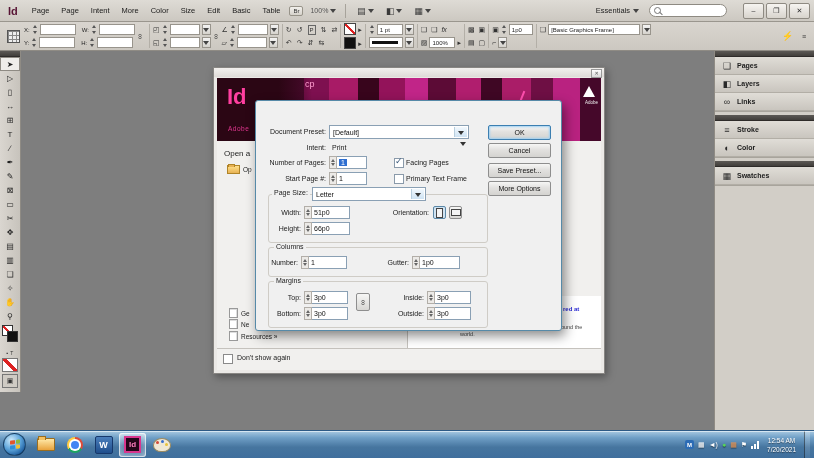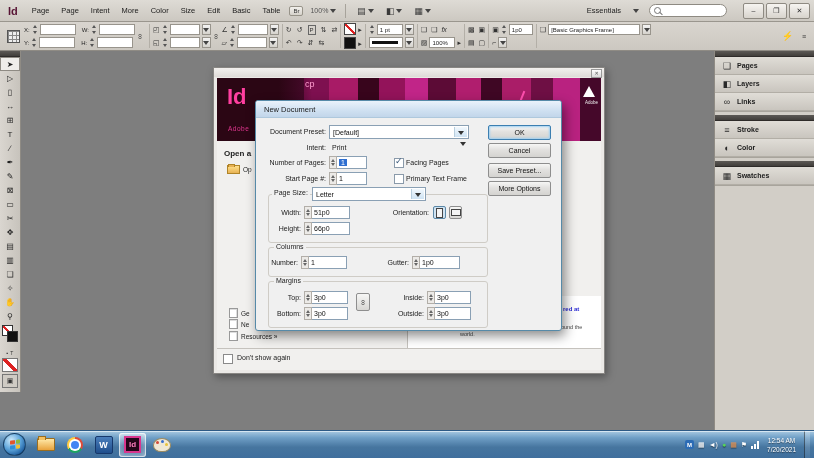--- a/index.html
+++ b/index.html
@@ -12,21 +12,21 @@
     background:linear-gradient(#dedbd5,#ccc8c1);border-bottom:1px solid #9a968e;
     display:flex;align-items:center;box-sizing:border-box;padding:0 4px}
   #menubar .logo{font-weight:bold;font-size:11px;color:#571334;margin:0 8px 0 4px}
   .menu-item{font-size:7.5px;color:#1a1a1a;padding:0 6px}
   .mini-btn{font-size:6px;color:#333;border:1px solid #979389;background:linear-gradient(#f2f0ec,#d6d2cb);
     padding:1px 3px;border-radius:2px;margin:0 3px}
   .zoom-dd{font-size:7px;color:#555;margin:0 4px;display:flex;align-items:center;gap:2px}
   .caret{width:0;height:0;border:3px solid transparent;border-top:4px solid #444;margin-top:4px}
   .vsep-m{width:1px;height:14px;background:#a7a39b;margin:0 5px}
   .icon-dd{display:flex;align-items:center;gap:2px;margin:0 6px;font-size:9px;color:#3a3a3a}
-  .ws-dd{font-size:7.5px;color:#222;display:flex;align-items:center;gap:12px;margin-right:10px}
+  .ws-dd{font-size:7.5px;color:#222;display:flex;align-items:center;gap:3px;margin-right:10px}
   .searchbox{width:78px;height:13px;background:#fff;border:1px solid #8e8a82;border-radius:7px;
     display:flex;align-items:center;padding-left:4px;box-sizing:border-box;margin-right:14px}
   .mag{width:5px;height:5px;border:1px solid #777;border-radius:50%;position:relative}
   .mag:after{content:"";position:absolute;width:4px;height:1px;background:#777;left:4px;top:5px;transform:rotate(45deg)}
   .winbtn{width:19px;height:14px;border:1px solid #8e8a82;background:linear-gradient(#f6f4f1,#d8d4cd);
     font-size:7px;color:#333;display:flex;align-items:center;justify-content:center;margin-left:2px;border-radius:2px}
 
   
   #ctrlbar{position:absolute;left:0;top:22px;width:814px;height:29px;
     background:linear-gradient(#d9d5cf,#ccc8c1);border-bottom:1px solid #8f8b84;
@@ -84,21 +84,21 @@
   #tiles{position:absolute;left:55px;top:0;right:0;bottom:0;display:flex}
   #tiles div{height:100%}
   .bannerL{position:absolute;left:0;top:0;bottom:0;width:95px;background:linear-gradient(90deg,#2b0614 65%,rgba(43,6,20,0));z-index:2}
   #bid{position:absolute;left:10px;top:6px;font-size:22px;font-weight:bold;color:#ff3fa0;z-index:3}
   #badobe{position:absolute;left:11px;top:47px;font-size:6.5px;color:#e0368f;z-index:3;letter-spacing:.5px}
   #bcp{position:absolute;left:88px;top:1px;font-size:9px;font-weight:normal;color:#ff9ed0;z-index:3}
   #bslash{position:absolute;left:300px;top:12px;width:2px;height:34px;background:#ff4fae;transform:rotate(22deg);z-index:3}
   #balogo{position:absolute;right:6px;top:8px;width:0;height:0;border-left:6px solid transparent;border-right:6px solid transparent;border-bottom:11px solid #fff;z-index:3}
   #basmall{position:absolute;right:3px;top:22px;font-size:4.5px;color:#eee;z-index:3}
   #wcontent{position:absolute;left:3px;top:73px;right:3px;bottom:3px;background:#f1f0ee}
-  .wheading{position:absolute;left:7px;top:8px;font-size:8px;font-weight:bold;color:#222}
+  .wheading{position:absolute;left:7px;top:8px;font-size:8px;font-weight:normal;color:#222}
   .folder{width:11px;height:7px;background:linear-gradient(#ffe08a,#e8b253);border:1px solid #b08428;position:relative}
   .folder:before{content:"";position:absolute;left:0;top:-2px;width:5px;height:2px;background:#e8b253;border:1px solid #b08428;border-bottom:none}
   .witem{position:absolute;display:flex;align-items:center;gap:3px;font-size:6.5px;color:#222}
   .pageic{width:7px;height:8px;background:#fff;border:1px solid #999;box-shadow:inset -1px 1px 0 #ddd}
   #wdivider{position:absolute;left:190px;top:155px;width:1px;height:52px;background:#c5c2bd}
   #wrightcell{position:absolute;left:191px;top:155px;right:0;height:52px;background:#ffffff}
   #wlink{position:absolute;left:346px;top:165px;font-size:6px;font-weight:bold;color:#2a2ad4}
   #wevent{position:absolute;left:243px;top:183px;width:136px;font-size:5.5px;line-height:6.5px;color:#444}
   #wsep{position:absolute;left:0;top:207px;right:0;border-top:1px solid #c5c2bd}
   .wcb{position:absolute;width:8px;height:8px;background:#fff;border:1px solid #8a8a8a}
@@ -570,21 +570,20 @@
       <div id="wdivider"></div>
       <div id="wlink">red at</div>
       <div id="wevent">s and labs led by expert speakers from around the world.</div>
       <div id="wsep"></div>
       <span class="wcb" style="left:6px;top:213px"></span>
       <div id="wdont">Don't show again</div>
     </div>
   </div>
 
   <div id="dialog">
-    <div id="dtitle">New Document</div>
 
     <div class="dlbl" style="left:2px;top:27px;width:68px">Document Preset:</div>
     <div class="dcmb" style="left:73px;top:24px;width:140px">
       <span>[Default]</span>
       <span class="ar">
           <i class="tri"></i>
         </span>
     </div>
     <div class="dbtn def" style="left:232px;top:24px">OK</div>
 

